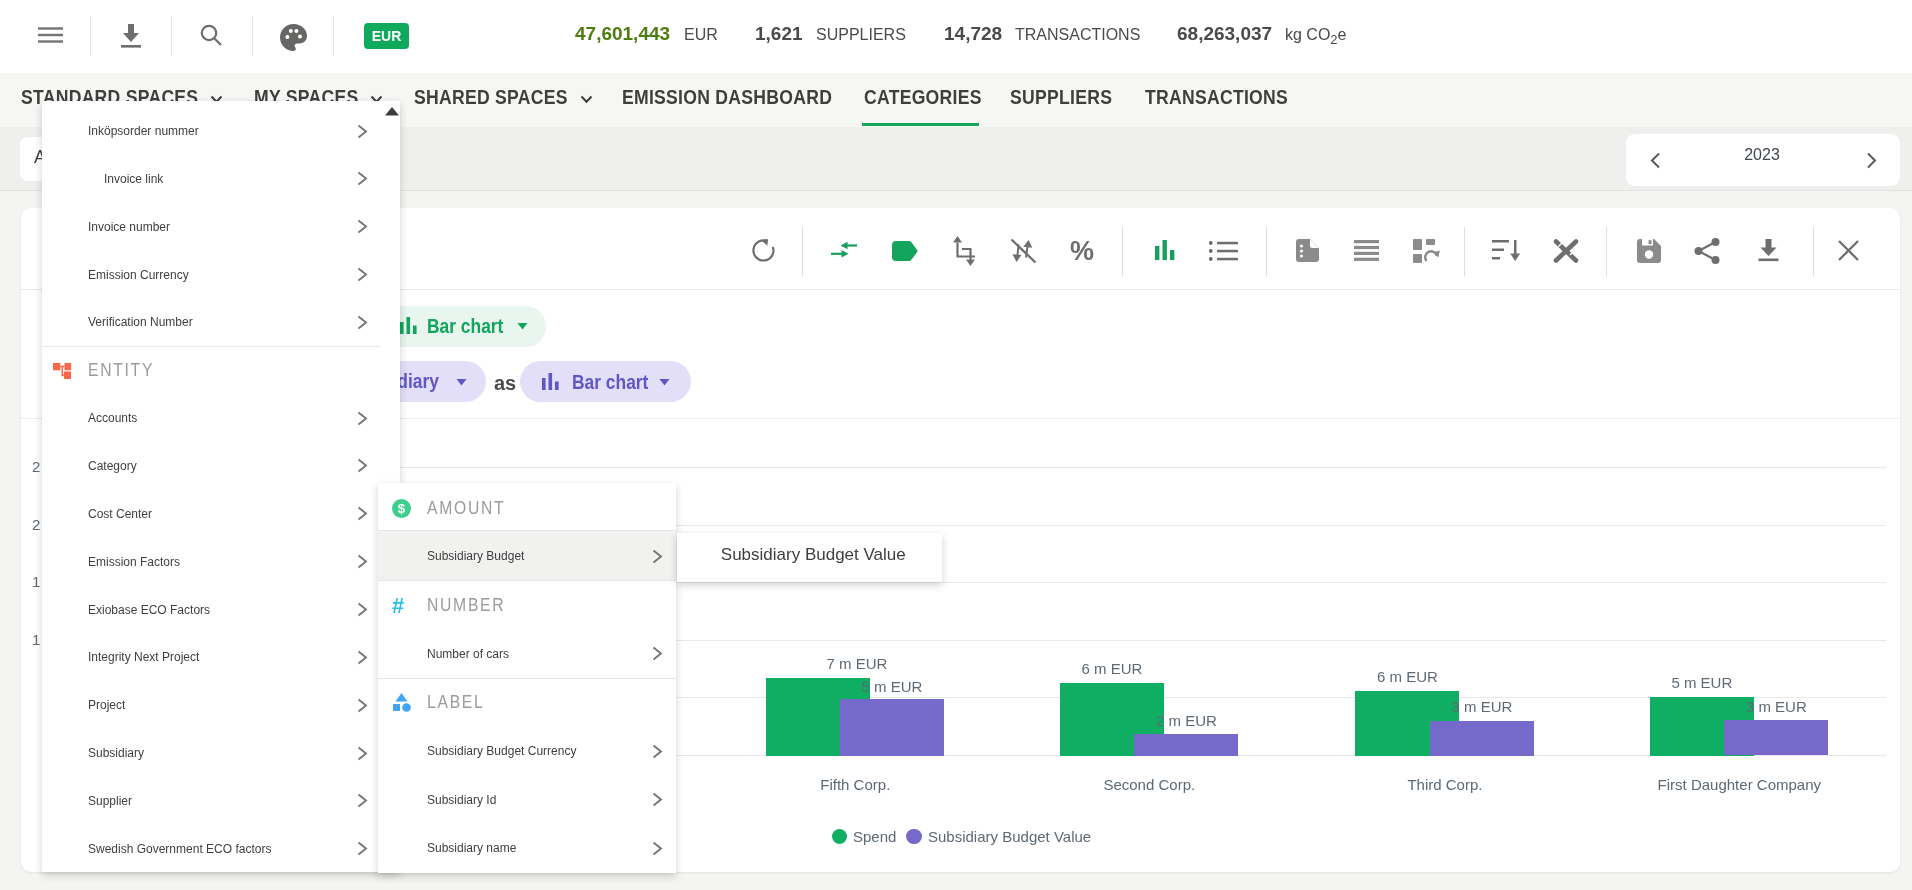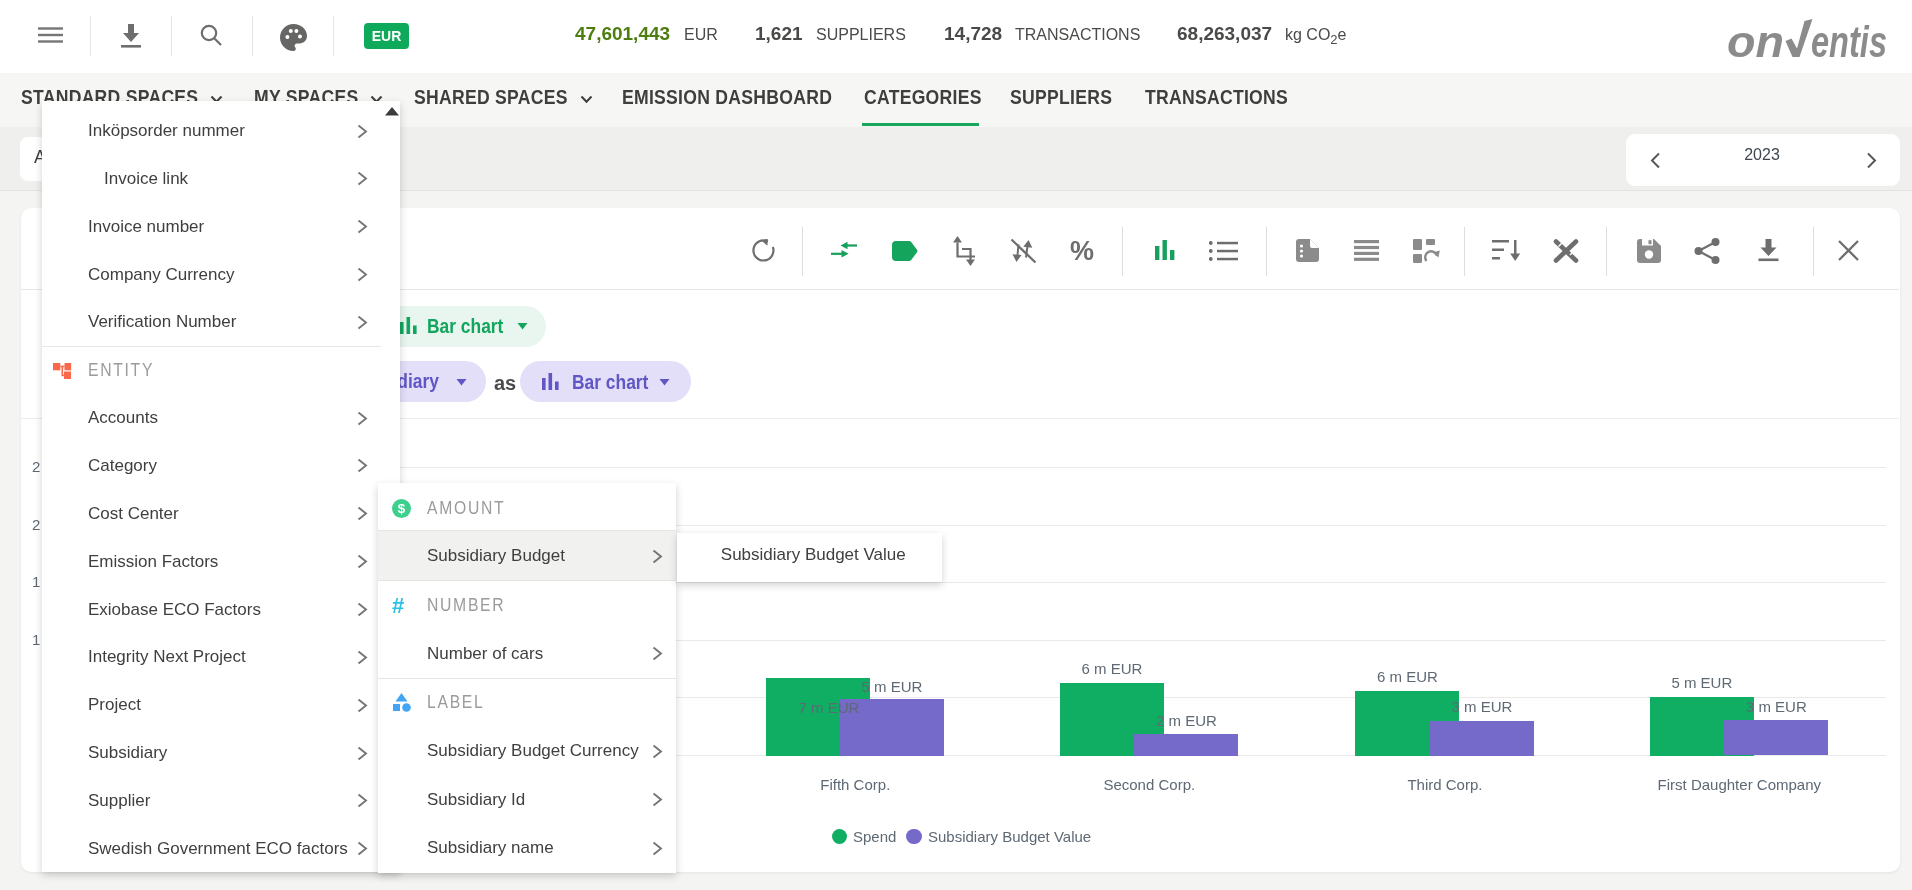--- a/index.html
+++ b/index.html
@@ -1,19 +1,19 @@
 <!DOCTYPE html>
 <html><head><meta charset="utf-8">
 <style>
 *{margin:0;padding:0;box-sizing:border-box;}
 html,body{width:1912px;height:890px;overflow:hidden;background:#f4f4f2;font-family:"Liberation Sans",sans-serif;}
 .abs{position:absolute;}
 #stage{position:relative;width:1912px;height:890px;}
 .sep{position:absolute;width:1px;background:#dedede;}
-.mi{position:absolute;font-size:17px;color:#3f3f3f;height:24px;line-height:24px;white-space:nowrap;}
+.mi{position:absolute;font-size:12px;color:#3f3f3f;height:24px;line-height:24px;white-space:nowrap;}
 .hdrtx{position:absolute;font-size:18.5px;color:#9b9b9b;letter-spacing:2px;height:24px;line-height:24px;transform:scaleX(0.85);transform-origin:left center;}
 .glab{position:absolute;font-size:15px;color:#5e6974;white-space:nowrap;text-align:center;}
 .grid{position:absolute;left:56px;width:1830px;height:1px;background:#e9e9e9;}
 .ylab{position:absolute;font-size:15px;color:#5e6974;white-space:nowrap;}
 </style></head><body>
 <div id="stage">
 
 <div class="abs" style="left:0;top:0;width:1912px;height:73px;background:#ffffff;"></div>
 <div class="abs" style="left:0;top:73px;width:1912px;height:53.5px;background:#f6f6f4;"></div>
 <div class="abs" style="left:0;top:126.5px;width:1912px;height:63px;background:#efefed;"></div>
@@ -50,26 +50,20 @@
     </svg>
 <div class="abs" style="left:364px;top:23px;width:45px;height:26px;background:#0fa95c;border-radius:4px;color:#fff;font-weight:bold;font-size:14px;text-align:center;line-height:26px;">EUR</div>
 <div class="abs" style="left:575px;top:23px;font-size:19px;line-height:21px;color:#4d7c0f;font-weight:bold;white-space:nowrap;">47,601,443</div>
 <div class="abs" style="left:684px;top:26px;font-size:16px;line-height:17px;color:#4a4a48;white-space:nowrap;">EUR</div>
 <div class="abs" style="left:755px;top:23px;font-size:19px;line-height:21px;color:#4a4a48;font-weight:bold;white-space:nowrap;">1,621</div>
 <div class="abs" style="left:816px;top:26px;font-size:16px;line-height:17px;color:#4a4a48;white-space:nowrap;">SUPPLIERS</div>
 <div class="abs" style="left:944px;top:23px;font-size:19px;line-height:21px;color:#4a4a48;font-weight:bold;white-space:nowrap;">14,728</div>
 <div class="abs" style="left:1015px;top:26px;font-size:16px;line-height:17px;color:#4a4a48;white-space:nowrap;">TRANSACTIONS</div>
 <div class="abs" style="left:1177px;top:23px;font-size:19px;line-height:21px;color:#4a4a48;font-weight:bold;white-space:nowrap;">68,263,037</div>
 <div class="abs" style="left:1285px;top:26px;font-size:16px;line-height:17px;color:#4a4a48;white-space:nowrap;">kg CO<sub style="font-size:13px;">2</sub>e</div>
-<div class="abs" style="left:1727px;top:13px;width:170px;height:52px;">
-<svg width="170" height="52" viewBox="0 0 170 52">
-<text x="0" y="44" font-family="Liberation Sans" font-style="italic" font-weight="bold" font-size="45" fill="#8b8b8b" textLength="57" lengthAdjust="spacingAndGlyphs">on</text>
-<polygon fill="#8b8b8b" points="58.5,28 64.5,25.5 70,35.5 77.5,8 85.5,6 72.5,44 65.5,44"></polygon>
-<text x="84" y="44" font-family="Liberation Sans" font-style="italic" font-weight="bold" font-size="45" fill="#8b8b8b" textLength="76" lengthAdjust="spacingAndGlyphs">entis</text>
-</svg></div>
 <div class="abs" style="left:21px;top:86px;font-size:20px;font-weight:bold;color:#3e3e3d;letter-spacing:0.3px;white-space:nowrap;transform:scaleX(0.88);transform-origin:left center;">STANDARD SPACES</div>
 <div class="abs" style="left:254px;top:86px;font-size:20px;font-weight:bold;color:#3e3e3d;letter-spacing:0.3px;white-space:nowrap;transform:scaleX(0.88);transform-origin:left center;">MY SPACES</div>
 <div class="abs" style="left:414px;top:86px;font-size:20px;font-weight:bold;color:#3e3e3d;letter-spacing:0.3px;white-space:nowrap;transform:scaleX(0.88);transform-origin:left center;">SHARED SPACES</div>
 <div class="abs" style="left:622px;top:86px;font-size:20px;font-weight:bold;color:#3e3e3d;letter-spacing:0.3px;white-space:nowrap;transform:scaleX(0.88);transform-origin:left center;">EMISSION DASHBOARD</div>
 <div class="abs" style="left:864px;top:86px;font-size:20px;font-weight:bold;color:#3e3e3d;letter-spacing:0.3px;white-space:nowrap;transform:scaleX(0.88);transform-origin:left center;">CATEGORIES</div>
 <div class="abs" style="left:1010px;top:86px;font-size:20px;font-weight:bold;color:#3e3e3d;letter-spacing:0.3px;white-space:nowrap;transform:scaleX(0.88);transform-origin:left center;">SUPPLIERS</div>
 <div class="abs" style="left:1145px;top:86px;font-size:20px;font-weight:bold;color:#3e3e3d;letter-spacing:0.3px;white-space:nowrap;transform:scaleX(0.88);transform-origin:left center;">TRANSACTIONS</div>
 <svg class="abs" style="left:209.5px;top:95px;" width="13" height="9">
       <polyline points="1.5,1.5 6.5,6.8 11.5,1.5" stroke="#3e3e3d" stroke-width="2" fill="none"></polyline>
     </svg>
@@ -258,21 +252,21 @@
 <div class="grid" style="top:582px;"></div>
 <div class="grid" style="top:639.5px;"></div>
 <div class="grid" style="top:697px;"></div>
 <div class="grid" style="top:755px;"></div>
 <div class="ylab" style="left:32px;top:458px;">2</div>
 <div class="ylab" style="left:32px;top:515.5px;">2</div>
 <div class="ylab" style="left:32px;top:573px;">1</div>
 <div class="ylab" style="left:32px;top:630.5px;">1</div>
 <div class="abs" style="left:765.8px;top:678.0px;width:104px;height:77.5px;background:#0fae62;"></div>
 <div class="abs" style="left:840.3px;top:699.0px;width:104px;height:56.5px;background:#7569c9;"></div>
-<div class="glab" style="left:769px;top:655px;width:120px;margin-top:44px;">7 m EUR</div>
+<div class="glab" style="left:797px;top:655px;width:120px;">7 m EUR</div>
 <div class="glab" style="left:832px;top:677.5px;width:120px;">5 m EUR</div>
 <div class="glab" style="left:725.3px;top:776px;width:260px;">Fifth Corp.</div>
 <div class="abs" style="left:1060.0px;top:683.0px;width:104px;height:72.5px;background:#0fae62;"></div>
 <div class="abs" style="left:1134.3px;top:734.0px;width:104px;height:21.5px;background:#7569c9;"></div>
 <div class="glab" style="left:1052px;top:660px;width:120px;">6 m EUR</div>
 <div class="glab" style="left:1126.5px;top:712px;width:120px;">2 m EUR</div>
 <div class="glab" style="left:1019.3px;top:776px;width:260px;">Second Corp.</div>
 <div class="abs" style="left:1355.4px;top:691.0px;width:104px;height:64.5px;background:#0fae62;"></div>
 <div class="abs" style="left:1429.9px;top:720.5px;width:104px;height:35.0px;background:#7569c9;"></div>
 <div class="glab" style="left:1347.4px;top:668px;width:120px;">6 m EUR</div>
@@ -296,21 +290,21 @@
       <polyline points="2.5,1.5 10,7.5 2.5,13.5" stroke="#757575" stroke-width="1.9" fill="none"></polyline>
     </svg>
 <div class="mi" style="left:88px;top:166.85px;margin-left:16px;">Invoice link</div>
 <svg class="abs" style="left:356px;top:171.35px;" width="13" height="15" viewBox="0 0 13 15">
       <polyline points="2.5,1.5 10,7.5 2.5,13.5" stroke="#757575" stroke-width="1.9" fill="none"></polyline>
     </svg>
 <div class="mi" style="left:88px;top:214.7px;">Invoice number</div>
 <svg class="abs" style="left:356px;top:219.2px;" width="13" height="15" viewBox="0 0 13 15">
       <polyline points="2.5,1.5 10,7.5 2.5,13.5" stroke="#757575" stroke-width="1.9" fill="none"></polyline>
     </svg>
-<div class="mi" style="left:88px;top:262.55px;">Company Currency</div>
+<div class="mi" style="left:88px;top:262.55px;">Emission Currency</div>
 <svg class="abs" style="left:356px;top:267.05px;" width="13" height="15" viewBox="0 0 13 15">
       <polyline points="2.5,1.5 10,7.5 2.5,13.5" stroke="#757575" stroke-width="1.9" fill="none"></polyline>
     </svg>
 <div class="mi" style="left:88px;top:310.40000000000003px;">Verification Number</div>
 <svg class="abs" style="left:356px;top:314.90000000000003px;" width="13" height="15" viewBox="0 0 13 15">
       <polyline points="2.5,1.5 10,7.5 2.5,13.5" stroke="#757575" stroke-width="1.9" fill="none"></polyline>
     </svg>
 <div class="abs" style="left:41.5px;top:346.3500000000001px;width:339px;height:1px;background:#e8e8e6;"></div>
 <svg class="abs" style="left:53px;top:361.8px;" width="19" height="17" viewBox="0 0 19 17">
 <g fill="#fa6749">

